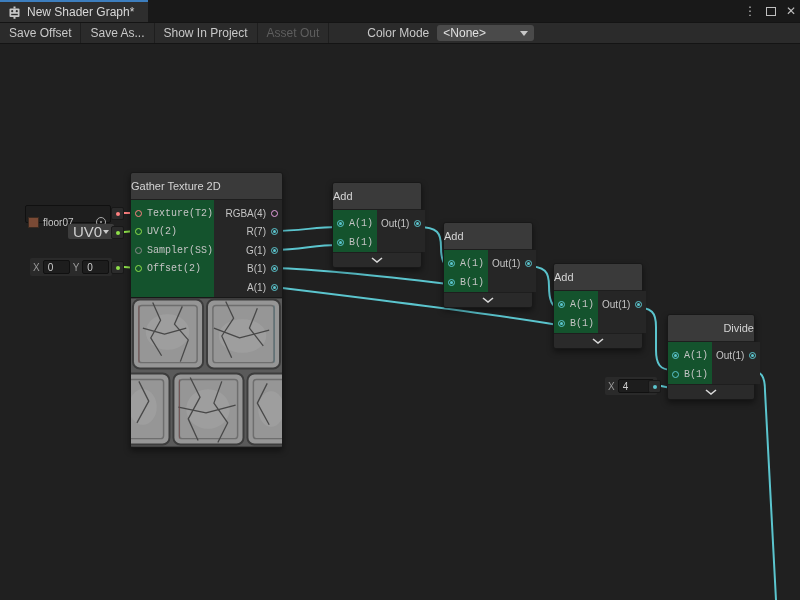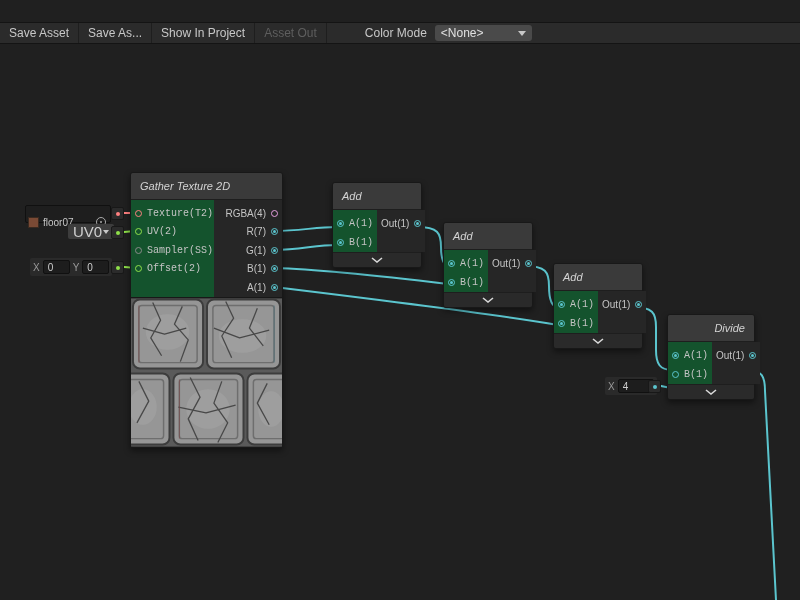--- a/index.html
+++ b/index.html
@@ -30,22 +30,22 @@
   .tb-right { margin-left:auto; display:flex; align-items:stretch; }
   .tb-right .tb-btn { border-left:1px solid #1E1E1E; border-right:none; }
   svg.wires { position:absolute; left:0; top:0; width:800px; height:600px; pointer-events:none; }
   .wires path { fill:none; stroke-width:2; stroke-linecap:round; }
   .w-cyan  { stroke:#5BC5CE; }
   .w-green { stroke:#8FE14A; }
   .w-red   { stroke:#FF8080; }
 
   .node { position:absolute; background:#262626; border:1px solid #181818; border-radius:3px;
           box-shadow:0 3px 6px rgba(0,0,0,.45); color:#C4C4C4; font-size:10px; }
-  .node-title { height:27px; line-height:27px; background:#3A3A3A; padding:0 9px; font-size:11px;
-                color:#D4D4D4; border-bottom:1px solid #1E1E1E; border-radius:2px 2px 0 0;font-style:italic; }
+  .node-title { height:27px; line-height:27px; background:#3A3A3A; padding:0 0; font-size:11px;
+                color:#D4D4D4; border-bottom:1px solid #1E1E1E; border-radius:2px 2px 0 0; }
   .node-body { display:flex; align-items:stretch; }
   .in-col { background:#14532d; padding-top:4px;font-family:Liberation Mono, monospace; }
   .out-col { background:#262626; flex:1; padding-top:4px; }
   .port-row { display:flex; align-items:center; gap:5px; padding:0 4px; }
   .out-col .port-row { justify-content:flex-end; }
   .gather .port-row { height:18.5px; }
   .smallnode .port-row { height:19px; }
   .port { width:7px; height:7px; border-radius:50%; border:1px solid; flex:none; position:relative; }
   .port.connected::after { content:""; position:absolute; left:1px; top:1px; right:1px; bottom:1px; border-radius:50%; }
   .p-cyan  { border-color:#5BC5CE; } .p-cyan.connected::after  { background:#5BC5CE; }
@@ -98,23 +98,41 @@
   .stub-vec2{ left:111px; top:261px; }
   .stub-x4  { left:648px; top:380px; }
   .dot { width:4px; height:4px; border-radius:50%; }
   .dot-red { background:#FF8080; } .dot-green { background:#8FE14A; } .dot-cyan { background:#5BC5CE; }
 </style>
 </head>
 <body>
 
 <div class="page">
 
+  <div class="titlebar">
+    <div class="tab">
+      <svg width="13" height="13" viewBox="0 0 13 13">
+        <rect x="1.5" y="2.5" width="10" height="8.5" rx="1" fill="#C8C8C8"></rect>
+        <rect x="5.5" y="0.5" width="2" height="2" fill="#C8C8C8"></rect>
+        <rect x="5.5" y="11" width="2" height="1.8" fill="#C8C8C8"></rect>
+        <circle cx="4.2" cy="5.2" r="1.1" fill="#2E2E2E"></circle>
+        <circle cx="8.8" cy="5.2" r="1.1" fill="#2E2E2E"></circle>
+        <rect x="3.2" y="7.8" width="6.6" height="1.4" fill="#2E2E2E"></rect>
+      </svg>
+      <span>New Shader Graph*</span>
+    </div>
+    <div class="win-controls">
+      <span class="kebab">⋮</span>
+      <span class="max-box"></span>
+      <span class="close-x">✕</span>
+    </div>
+  </div>
 
   <div class="toolbar">
-    <div class="tb-btn">Save Asset</div>
+    <div class="tb-btn">Save Offset</div>
     <div class="tb-btn">Save As...</div>
     <div class="tb-btn">Show In Project</div>
     <div class="tb-btn disabled">Asset Out</div>
     <div class="tb-label">Color Mode</div>
     <div class="tb-dropdown">
       <span>&lt;None&gt;</span>
       <span class="caret-down"></span>
     </div>
   </div>
 

